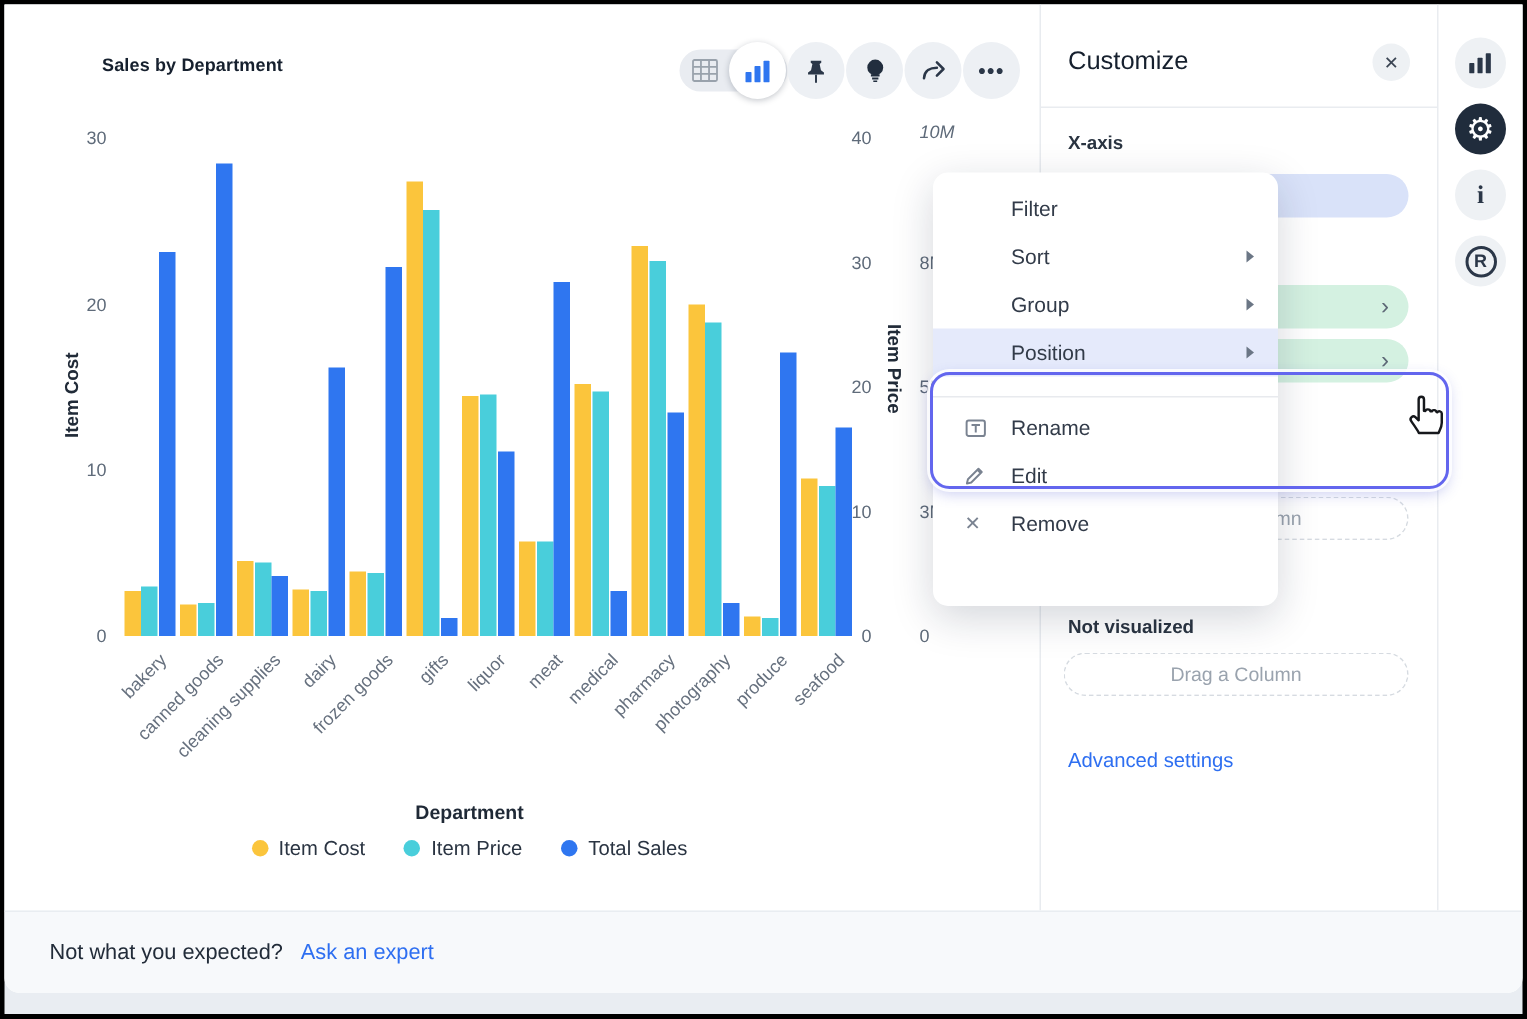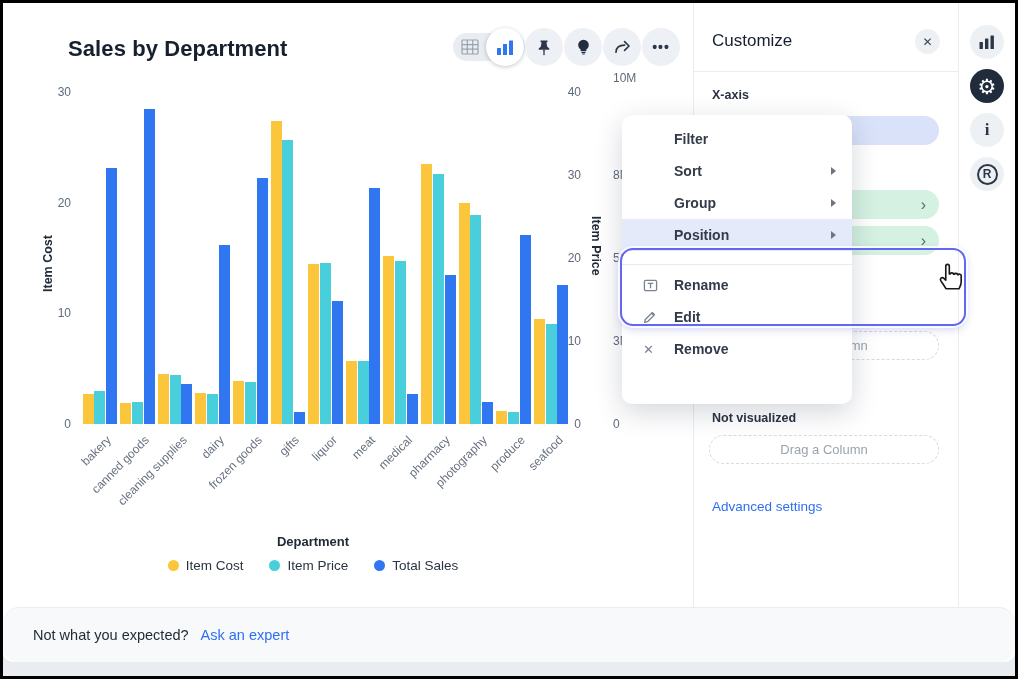--- a/index.html
+++ b/index.html
@@ -3,21 +3,21 @@
 <meta charset="utf-8">
 <style>
   * { margin:0; padding:0; box-sizing:border-box; }
   html,body { width:1018px; height:679px; overflow:hidden; }
   body { background:#000; font-family:"Liberation Sans","DejaVu Sans",sans-serif; -webkit-font-smoothing:antialiased; }
   .app { position:absolute; left:3px; top:3px; width:1012px; height:673px; background:#e9edf2; }
   .card { position:absolute; left:0; top:0; width:1012px; height:659px; background:#fff; border-radius:0 0 10px 10px; overflow:hidden; }
 
   
   .chart-area { position:absolute; left:0; top:0; width:690px; height:604px; background:#fff; }
-  .chart-title { position:absolute; left:65px; top:33px; font-size:22px; font-weight:700; color:#16202e; letter-spacing:.1px; }
+  .chart-title { position:absolute; left:65px; top:33px; font-size:12px; font-weight:700; color:#16202e; letter-spacing:.1px; }
 
   .toolbar { position:absolute; left:450px; top:22px; height:44px; }
   .view-toggle { position:absolute; left:0; top:8px; width:72px; height:28px; background:#e9ecf1; border-radius:14px; }
   .toggle-table { position:absolute; left:8px; top:6px; width:18px; height:16px; }
   .toggle-active { position:absolute; left:33px; top:-5px; width:38px; height:38px; background:#fff; border-radius:50%; box-shadow:0 1px 4px rgba(20,30,50,.25); display:flex; align-items:center; justify-content:center; }
   .tb-circle { position:absolute; top:3px; width:38px; height:38px; border-radius:50%; background:#edf0f4; display:flex; align-items:center; justify-content:center; color:#2b3748; }
   .dots { font-size:14px; font-weight:700; letter-spacing:1px; color:#2b3748; }
 
   .plot-wrap { position:absolute; left:0; top:0; width:690px; height:604px; }
   .plot { position:absolute; left:78px; top:89px; width:489px; height:332px; display:flex; }
@@ -44,39 +44,39 @@
   .pill-dashed { border:1.5px dashed #d6dbe1; justify-content:center; font-size:13px; color:#9aa3ae; background:#fff; }
   .advanced-link { position:absolute; left:18px; top:496px; font-size:13.5px; color:#2e6ff1; cursor:pointer; }
 
   
   .strip { position:absolute; left:955px; top:0; width:57px; height:604px; background:#fff; border-left:1px solid #e9ecf0; }
   .strip-btn { position:absolute; left:11px; width:34px; height:34px; border-radius:50%; background:#eef1f4; display:flex; align-items:center; justify-content:center; color:#2b3748; cursor:pointer; }
   .strip-btn.dark { background:#202c3c; color:#fff; }
   .r-ring { width:21px; height:21px; border:2px solid #2b3748; border-radius:50%; display:flex; align-items:center; justify-content:center; font-size:12px; font-weight:700; color:#2b3748; background:transparent; }
 
   
-  .menu { position:absolute; left:619px; top:112px; width:230px; height:289px; background:#fff; border-radius:10px; box-shadow:0 8px 28px rgba(15,25,55,.18); padding-top:8px; z-index:10;font-weight:bold; }
+  .menu { position:absolute; left:619px; top:112px; width:230px; height:289px; background:#fff; border-radius:10px; box-shadow:0 8px 28px rgba(15,25,55,.18); padding-top:8px; z-index:10; }
   .menu-item { height:32px; display:flex; align-items:center; padding:0 16px 0 21px; font-size:14px; color:#323b49; cursor:pointer; }
   .menu-item .mi-icon { width:31px; display:flex; align-items:center; color:#7a8391; font-size:13px; }
   .menu-item.highlight { background:#e5eafb; }
   .menu-sep { height:1px; background:#e8eaee; margin:13px 0 4px 0; }
   .arrow-right { margin-left:auto; width:0; height:0; border-left:5px solid #6b7685; border-top:4px solid transparent; border-bottom:4px solid transparent; }
 
   
   .submenu { position:absolute; left:851px; top:247px; width:109px; height:74px; background:#fff; border-radius:10px; box-shadow:0 8px 24px rgba(15,25,55,.18); padding-top:3px; z-index:12; }
   .submenu-item { height:34px; display:flex; align-items:center; padding:0 10px 0 20px; font-size:14px; color:#2a3442; cursor:pointer; }
   .submenu-item.hovered { background:#e8eefc; }
   .sub-check { width:26px; color:#8a93a0; font-size:13px; }
 
   
   .annotation { position:absolute; left:617px; top:245px; width:346px; height:78px; border:2.5px solid #6366ee; border-radius:13px; box-shadow:0 0 0 2px rgba(255,255,255,.85), 0 3px 9px rgba(70,80,210,.28); pointer-events:none; z-index:13; }
   .cursor-hand { position:absolute; left:933px; top:257px; z-index:14; pointer-events:none; }
 
   
-  .footer { position:absolute; left:0; top:604px; width:1012px; height:55px; background:#f7f9fb; border-top:1px solid #e9edf1; display:flex; align-items:center; padding-left:30px; gap:12px; z-index:5;border-radius:16px; }
+  .footer { position:absolute; left:0; top:604px; width:1012px; height:55px; background:#f7f9fb; border-top:1px solid #e9edf1; display:flex; align-items:center; padding-left:30px; gap:12px; z-index:5; }
   .footer-q { font-size:14.5px; color:#222c39; }
   .footer-link { font-size:14.5px; color:#2e6ff1; cursor:pointer; }
 
   svg { display:block; }
 </style>
 </head>
 <body>
 
 <div class="app">
 <div class="card">
@@ -205,21 +205,21 @@
       <div id="ticks">
             <div class="tick" style="top: 89px; right: 622px;">30</div>
             <div class="tick" style="top: 199.667px; right: 622px;">20</div>
             <div class="tick" style="top: 310.333px; right: 622px;">10</div>
             <div class="tick" style="top: 421px; right: 622px;">0</div>
             <div class="tick" style="top: 89px; right: 112px;">40</div>
             <div class="tick" style="top: 172px; right: 112px;">30</div>
             <div class="tick" style="top: 255px; right: 112px;">20</div>
             <div class="tick" style="top: 338px; right: 112px;">10</div>
             <div class="tick" style="top: 421px; right: 112px;">0</div>
-            <div class="tick" style="top: 75px; left: 610px;">10M</div>
+            <div class="tick" style="top: 85px; left: 610px; font-style: italic;">10M</div>
             <div class="tick" style="top: 172px; left: 610px;">8M</div>
             <div class="tick" style="top: 255px; left: 610px;">5M</div>
             <div class="tick" style="top: 338px; left: 610px;">3M</div>
             <div class="tick" style="top: 421px; left: 610px;">0</div>
           </div>
       <div id="cats">
             <div class="cat-label" style="left: 101.322px; top: 430px;">bakery</div>
             <div class="cat-label" style="left: 138.937px; top: 430px;">canned goods</div>
             <div class="cat-label" style="left: 176.552px; top: 430px;">cleaning supplies</div>
             <div class="cat-label" style="left: 214.168px; top: 430px;">dairy</div>

